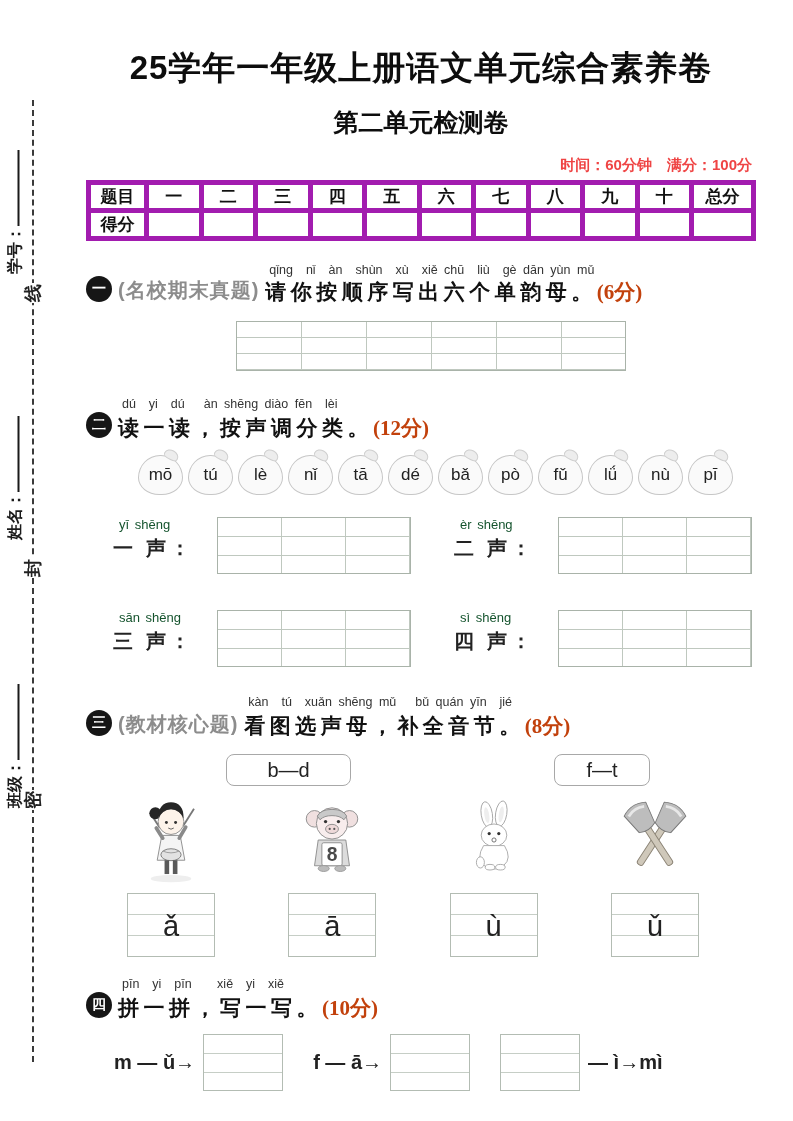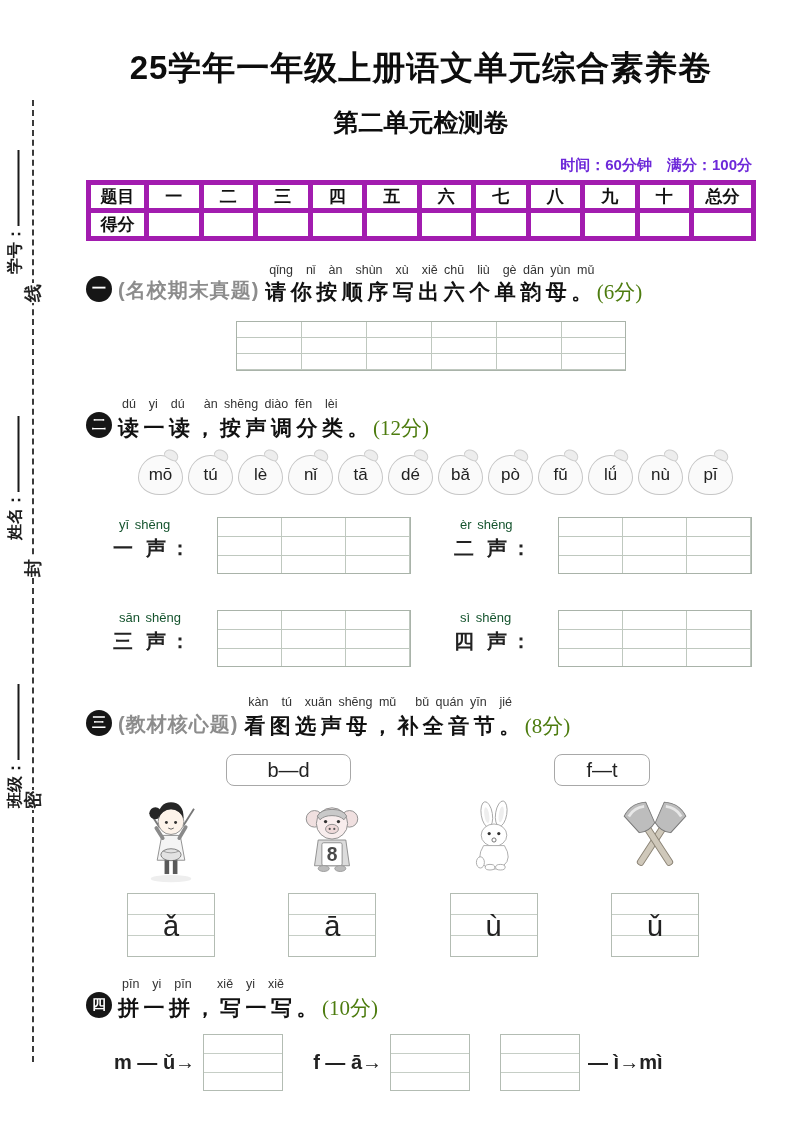--- a/index.html
+++ b/index.html
@@ -12,39 +12,39 @@
   .seal-char { position:absolute; left:33px; transform:translate(-50%,-50%) rotate(-90deg); background:#fff; padding:2px 1px; font-size:18px; font-weight:700; color:#222; }
   .seal-char.c1 { top:293px; } .seal-char.c2 { top:568px; } .seal-char.c3 { top:800px; }
   .sidebar-field { position:absolute; left:15px; transform:translate(-50%,-50%) rotate(-90deg); white-space:nowrap; font-size:16px; font-weight:700; color:#1a1a1a; }
   .sidebar-field.f1 { top:212px; } .sidebar-field.f2 { top:478px; } .sidebar-field.f3 { top:746px; }
   .blank { display:inline-block; width:76px; border-bottom:2px solid #1a1a1a; }
 
   
   .content { position:absolute; left:86px; top:0; width:670px; }
   h1.title { margin-top:46px; text-align:center; font-size:33px; font-weight:800; letter-spacing:1px; color:#0d0d0d; }
   h2.subtitle { margin-top:15px; text-align:center; font-size:25px; font-weight:700; color:#0d0d0d; }
-  .meta { margin:17px 4px 5px 0; text-align:right; font-size:15px; font-weight:700; color:#6d28d9; }
+  .meta { margin:17px 4px 5px 0; text-align:right; font-size:15px; font-weight:700; color:#ef4444; }
 
   table.score-table { width:670px; border-collapse:collapse; table-layout:fixed; }
   table.score-table td { border:5px solid #a21caf; text-align:center; font-size:17px; font-weight:700; height:26px; color:#111; }
   table.score-table { border:2px solid #000; }
   table.score-table td.hd { width:58px; }
   table.score-table td.total { width:62px; }
   table.score-table tr.vals td { height:24px; }
 
   
   .q { position:relative; }
   .q-header { display:flex; align-items:flex-end; gap:6px; }
   .q-circle { flex:0 0 26px; width:26px; height:26px; margin-bottom:4px; border-radius:50%; background:#161616; color:#fff; font-size:14px; font-weight:700; display:flex; align-items:center; justify-content:center; }
   .q-tag { margin-bottom:2px; color:#8c8c8c; font-size:20px; font-weight:700; letter-spacing:1px; white-space:nowrap; }
   .q-main { display:flex; flex-direction:column; }
   .q-pinyin { font-size:12.5px; color:#333; word-spacing:3px; margin:0 0 1px 4px; white-space:pre; }
   .q-line { display:flex; align-items:baseline; }
   .q-text { font-size:21px; font-weight:700; letter-spacing:4.5px; color:#111; white-space:nowrap; }
-  .q-points { font-size:21px; font-weight:400; font-family:"Liberation Serif","DejaVu Serif",serif; color:#4d7c0f; white-space:nowrap; }
+  .q-points { font-size:21px; font-weight:700; font-family:"Liberation Serif","DejaVu Serif",serif; color:#c2410c; white-space:nowrap; }
 
   
   .grid { border:1px solid #a9b3a9; background:#fff; }
   .grid6 { width:390px; height:50px; margin:15px 0 0 150px;
     background-image:
       repeating-linear-gradient(to right, transparent 0 64px, #bfc8bf 64px 65px),
       repeating-linear-gradient(to bottom, transparent 0 15px, #bfc8bf 15px 16px); }
   .grid3 { width:194px; height:57px;
     background-image:
       repeating-linear-gradient(to right, transparent 0 63px, #bfc8bf 63px 64px),

